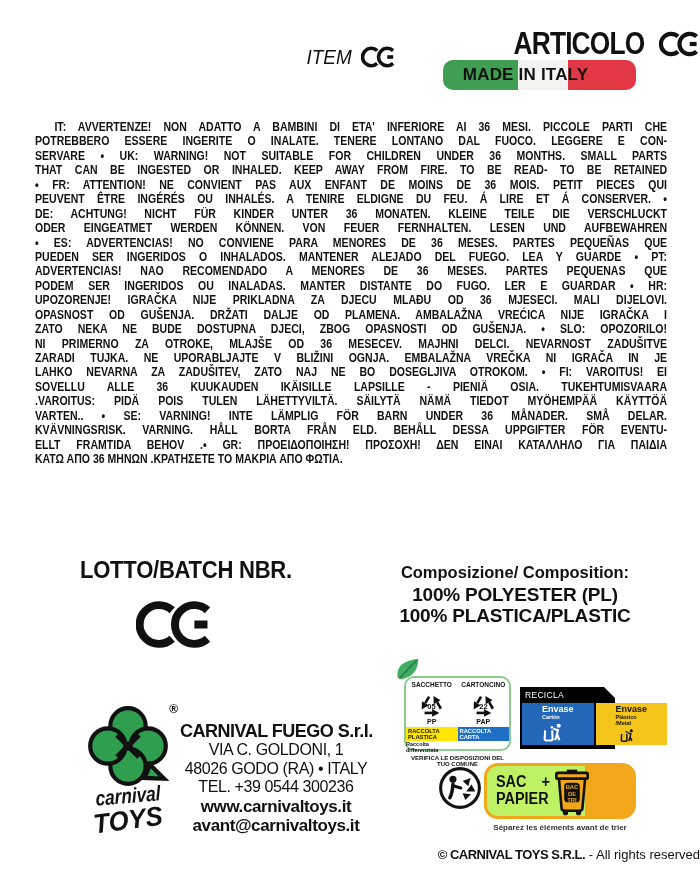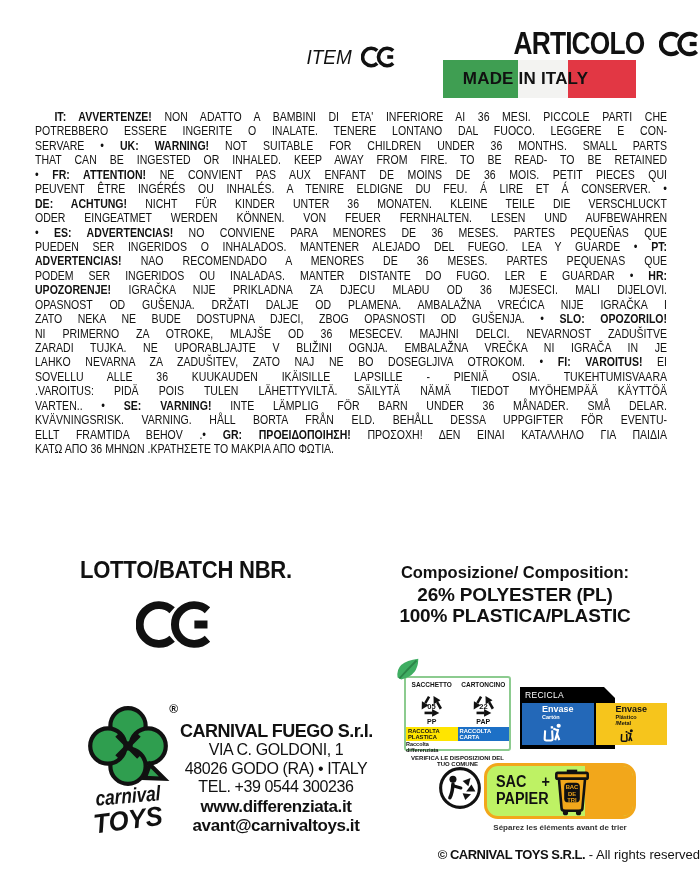--- a/index.html
+++ b/index.html
@@ -10,46 +10,46 @@
   .title-row{position:absolute;top:10px;left:0;right:0;height:40px;
              display:flex;justify-content:flex-end;align-items:center;gap:3px;margin-top:14px;}
   .title{font-size:31px;font-weight:800;letter-spacing:-1px;transform:scaleX(.85);}
   .subtitle-row{position:absolute;top:42px;left:0;right:0;height:30px;
              display:flex;justify-content:center;align-items:center;gap:7px;}
   .subtitle{font-style:italic;font-size:21px;font-weight:500;transform:scaleX(.9);}
   .ce-lg{height:30px;width:41px;}
   .ce-md{height:26px;width:35px;}
   .ce-big{position:absolute;left:136px;top:596px;height:57px;width:78px;}
 
-  .badge{position:absolute;left:443px;top:60px;width:193px;height:38px;border-radius:0;
+  .badge{position:absolute;left:443px;top:60px;width:193px;height:30px;border-radius:10px;
          overflow:hidden;display:flex;justify-content:flex-end;}
   .flag-green{flex:0 0 39%;background:#3f9e52;}
   .flag-white{flex:0 0 26%;background:#f3f3f1;}
   .flag-red{flex:1;background:#e23744;}
   .badge-text{position:absolute;inset:0;display:flex;align-items:center;justify-content:center;
          padding-right:28px;font-weight:800;font-size:17px;letter-spacing:.2px;color:#111;}
 
   
-  .warnings{position:absolute;left:35px;top:110px;width:632px;}
+  .warnings{position:absolute;left:35px;top:120px;width:632px;font-weight:bold;}
   .warn-line{width:780px;transform:scaleX(.8103);transform-origin:0 0;
              font-size:13px;line-height:14.45px;height:14.45px;
              text-align:justify;text-align-last:justify;}
   .warn-line.first{text-indent:24px;}
   .warn-line.last{text-align-last:left;}
 
   
   .lotto{position:absolute;left:80px;top:556px;font-size:24px;font-weight:900;
          letter-spacing:-.3px;transform:scaleX(.92);transform-origin:0 0;}
   .composition{position:absolute;left:378px;top:563px;width:274px;text-align:center;font-weight:800;}
   .comp-title{font-size:16.5px;margin-bottom:2px;}
   .comp-line{font-size:19px;line-height:21px;letter-spacing:-.2px;}
 
   
   .recycle-box{position:absolute;left:404px;top:676px;width:107px;height:75px;box-sizing:border-box;
-         border:2px solid #8ccb8f;border-radius:3px;background:#fff;padding-top:3px;}
+         border:2px solid #8ccb8f;border-radius:10px;background:#fff;padding-top:3px;}
   .rc-cols{display:flex;}
   .rc-col{width:50%;display:flex;flex-direction:column;align-items:center;}
   .rc-label{font-size:6.5px;font-weight:700;}
   .mobius{width:29px;height:29px;margin:1px 0 0 0;}
   .rc-mat{font-size:7px;font-weight:700;line-height:7px;}
   .rc-band{font-size:5.8px;font-weight:800;line-height:6px;padding:1px 2px;margin-top:2px;}
   .rc-band-yellow{background:#ffe500;color:#111;}
   .rc-band-blue{background:#1d70c6;color:#fff;}
   .rc-sub{font-size:5.5px;font-weight:700;line-height:6px;}
   .rc-footer{text-align:center;font-size:6px;font-weight:800;margin-top:2px;}
@@ -158,21 +158,21 @@
 
   <div class="lotto">LOTTO/BATCH NBR.</div>
   <svg class="ce-big" viewBox="0 0 136 100">
     <path d="M63 25 A34 34 0 1 0 63 75" fill="none" stroke="#111" stroke-width="14"></path>
     <path d="M125 25 A34 34 0 1 0 125 75" fill="none" stroke="#111" stroke-width="14"></path>
     <path d="M102 50 H125" stroke="#111" stroke-width="14"></path>
   </svg>
 
   <div class="composition">
     <div class="comp-title">Composizione/ Composition:</div>
-    <div class="comp-line">26% POLYESTER (PL)</div>
+    <div class="comp-line">100% POLYESTER (PL)</div>
     <div class="comp-line">100% PLASTICA/PLASTIC</div>
   </div>
 
   <svg class="leaf" viewBox="0 0 30 30">
     <path d="M4 24 Q1 6 27 3 Q27 22 8 26 Z" fill="#3fae62"></path>
     <path d="M6 25 Q15 15 25 5" stroke="#2d8549" stroke-width="2" fill="none"></path>
   </svg>
   <div class="recycle-box">
     <div class="rc-cols">
       <div class="rc-col">
@@ -270,21 +270,21 @@
     </svg>
     <span class="reg">®</span>
     <div class="logo-word1">carnival</div>
     <div class="logo-word2">TOYS</div>
   </div>
   <div class="address">
     <div class="addr-name">CARNIVAL FUEGO S.r.l.</div>
     <div class="addr-line">VIA C. GOLDONI, 1</div>
     <div class="addr-line">48026 GODO (RA) • ITALY</div>
     <div class="addr-line">TEL. +39 0544 300236</div>
-    <div class="addr-bold">www.differenziata.it</div>
+    <div class="addr-bold">www.carnivaltoys.it</div>
     <div class="addr-bold">avant@carnivaltoys.it</div>
   </div>
 
   <svg class="triman" viewBox="0 0 100 100">
     <circle cx="50" cy="50" r="44" fill="none" stroke="#111" stroke-width="7"></circle>
     <circle cx="34" cy="30" r="8" fill="#111"></circle>
     <path d="M34 41 Q33 60 27 72" fill="none" stroke="#111" stroke-width="8" stroke-linecap="round"></path>
     <path d="M34 45 L52 50" stroke="#111" stroke-width="7" stroke-linecap="round" fill="none"></path>
     <polygon points="56,34 74,27 69,46" fill="#111"></polygon>
     <polygon points="76,42 85,58 64,58" fill="#111"></polygon>

